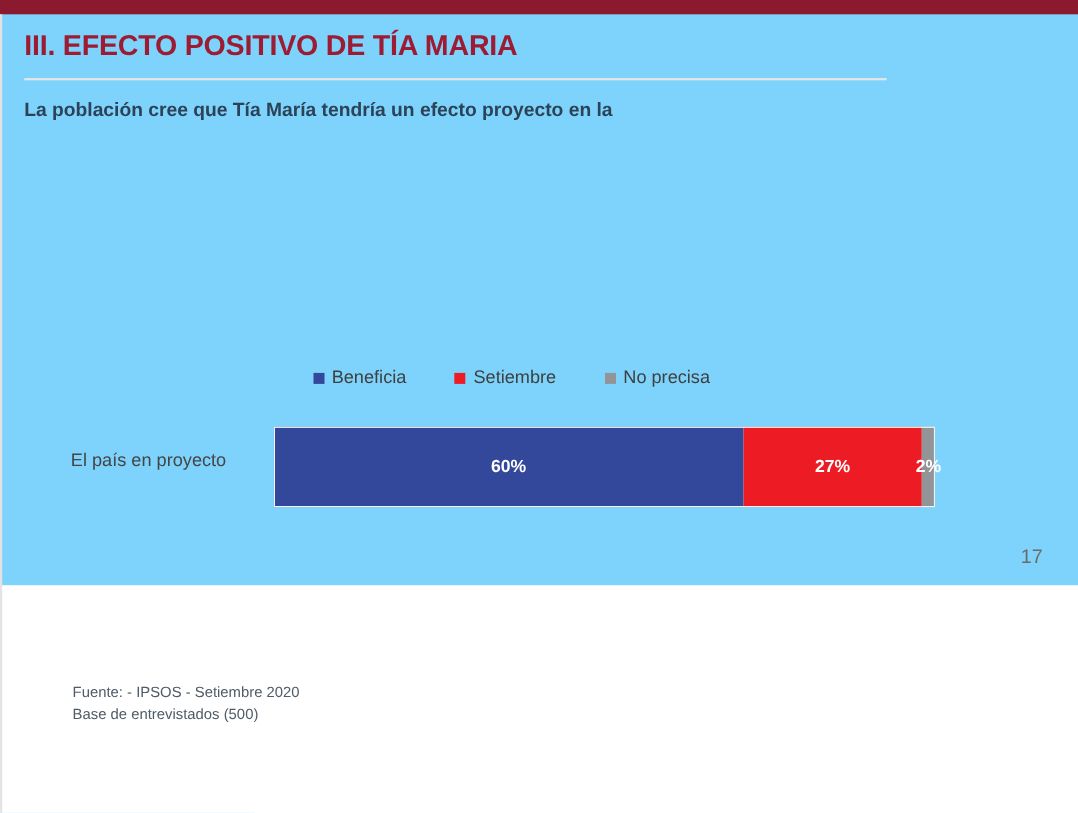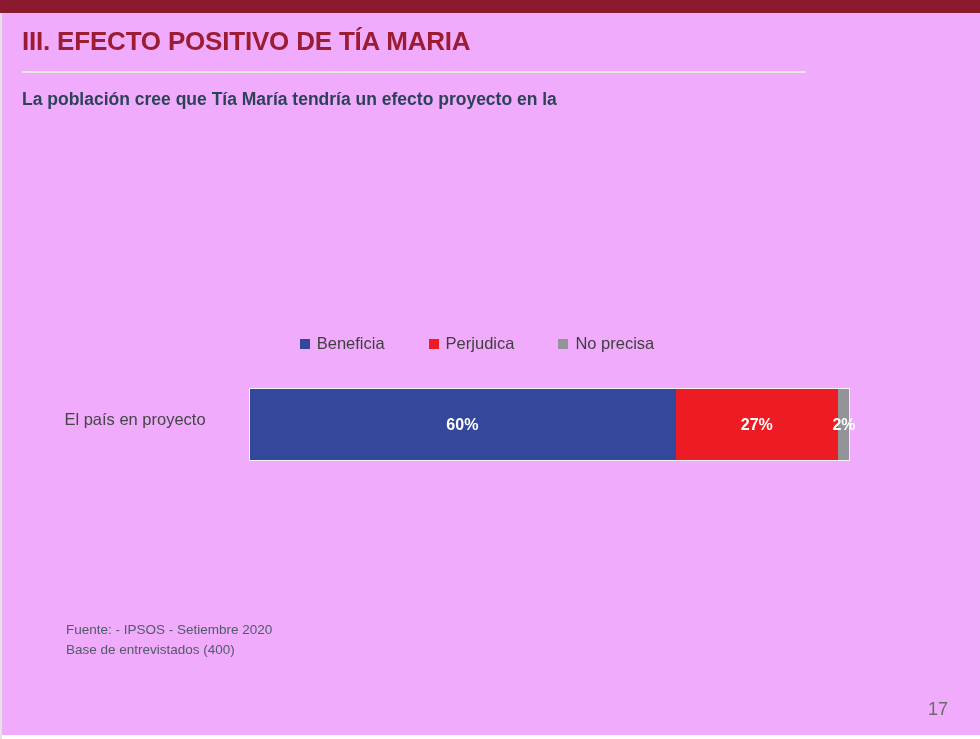--- a/index.html
+++ b/index.html
@@ -13,22 +13,22 @@
     font-family: "Liberation Sans", sans-serif;
     overflow: hidden;
     position: relative;
   }
 
   
   #slide {
     position: absolute;
     left: 0; top: 0;
     width: 980px;
-    height: 735px;
-    background: #f0abfc;
+    height: 532px;
+    background: #7dd3fc;
   }
 
   .top-bar {
     position: absolute;
     left: 0; top: 0;
     width: 980px;
     height: 13px;
     background: #8b1a2e;
   }
 
@@ -95,21 +95,20 @@
 
   .legend {
     position: absolute;
     left: 0;
     top: 104px;
     width: 930px;
     display: flex;
     justify-content: center;
     align-items: center;
     gap: 44px;
-    padding-left: 12px;
   }
   .legend-item {
     display: flex;
     align-items: center;
     gap: 7px;
     font-size: 16.5px;
     color: #3f3f3f;
   }
   .legend-swatch {
     width: 10px;
@@ -218,21 +217,21 @@
   <div class="chart-area">
 
 
     <div class="legend">
       <div class="legend-item">
         <span class="legend-swatch" style="background: rgb(51, 71, 155);"></span>
         <span>Beneficia</span>
       </div>
       <div class="legend-item">
         <span class="legend-swatch" style="background: rgb(237, 28, 36);"></span>
-        <span>Perjudica</span>
+        <span>Setiembre</span>
       </div>
       <div class="legend-item">
         <span class="legend-swatch" style="background: rgb(146, 148, 151);"></span>
         <span>No precisa</span>
       </div>
     </div>
 
     <div class="plot">
       <div class="cat-label">El país en proyecto</div>
 
@@ -246,17 +245,17 @@
         <div class="seg seg-gray" style="background: rgb(146, 148, 151); width: 2%;">
           <span class="seg-label">2%</span>
         </div>
       </div>
       <div class="plot-frame"></div>
     </div>
   </div>
 
   <div class="source">
     <span class="ln">Fuente: - IPSOS  - Setiembre 2020</span>
-    <span class="ln">Base de entrevistados (400)</span>
+    <span class="ln">Base de entrevistados (500)</span>
   </div>
 
   <div class="page-number">17</div>
 </div>
 
 </body></html>

